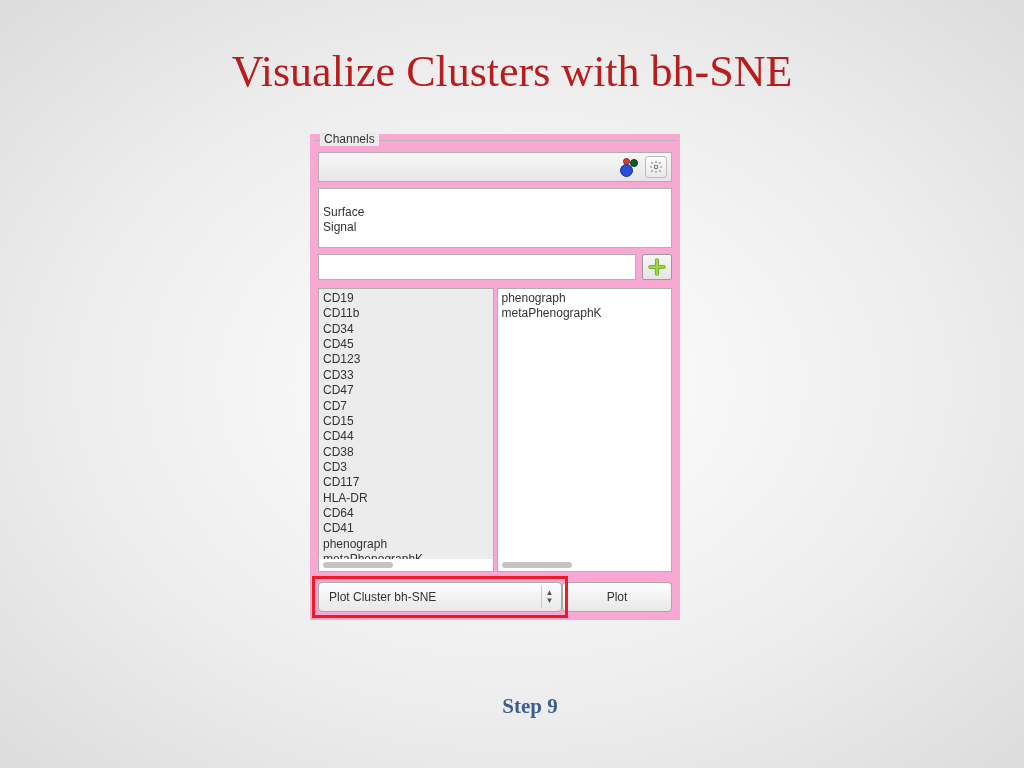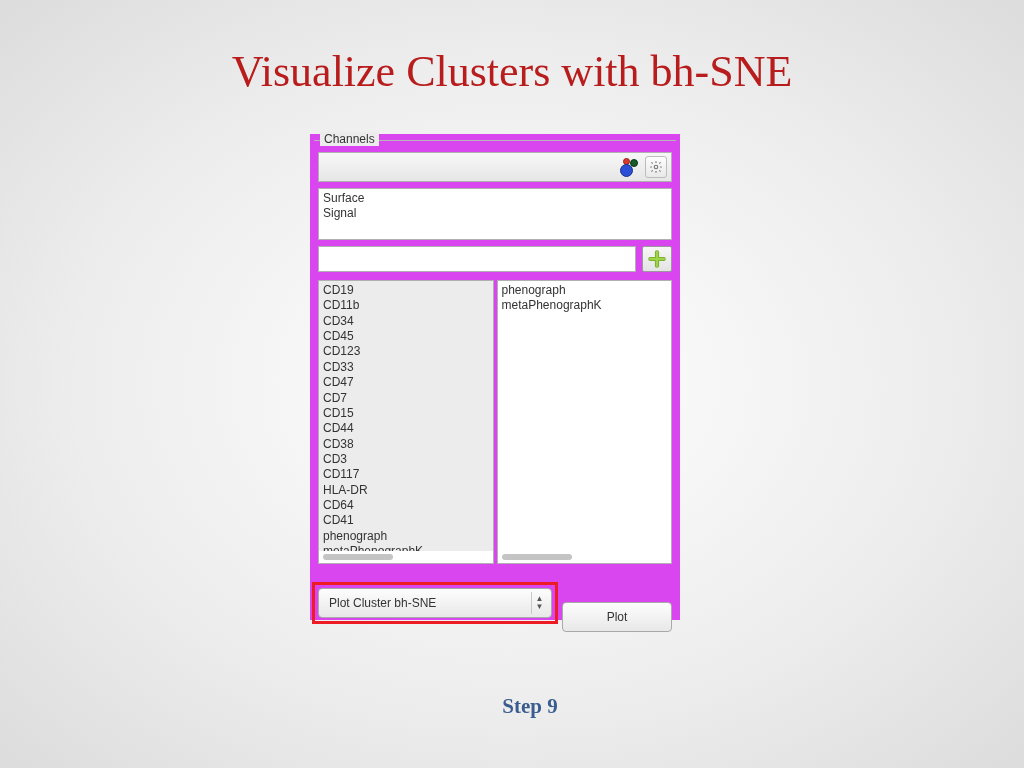--- a/index.html
+++ b/index.html
@@ -18,21 +18,21 @@
     color: #b91c1c;
     margin-top: 46px;
     font-weight: normal;
   }
   .panel-wrap {
     position: absolute;
     left: 310px;
     top: 134px;
     width: 370px;
     height: 486px;
-    background: #d946ef;
+    background: #f9a8d4;
     font-family: Helvetica, Arial, sans-serif;
     font-size: 12px;
     color: #333;
     padding: 6px 8px 8px 8px;
   }
   .fieldset-label {
     position: absolute;
     top: -2px; left: 10px;
     background: #ececec;
     padding: 0 4px;
@@ -66,23 +66,23 @@
     display: inline-flex; align-items:center; justify-content:center;
     border:1px solid #bcbcbc; border-radius:3px;
     background: linear-gradient(#fdfdfd,#e9e9e9);
     color:#7a7a7a;
   }
   .gear-icon svg{width:14px;height:14px;}
   .category-list {
     margin-top: 6px;
     border: 1px solid #b0b0b0;
     background: #fff;
-    height: 52px;
-    overflow: hidden;
-    padding: 2px 4px;
+    height: 60px;
+    overflow: hidden;
+    padding: 16px 4px;
     line-height: 1.25;
   }
   .add-row {
     margin-top: 6px;
     display: flex;
     align-items: stretch;
     gap: 6px;
   }
   .add-input {
     flex: 1;
@@ -119,21 +119,20 @@
   }
   .listbox.left .items { background:#ececec; }
   .listbox .hscroll {
     position:absolute; bottom:3px; left:4px;
     height:6px; width:70px;
     background:#c4c4c4; border-radius:3px;
   }
   .bottom-row {
     margin-top: 10px;
     display:flex;
-    gap: 10px;
     align-items:center;
   }
   .combo-wrap{
     position: relative;
     flex:1;
   }
   .combo {
     width:100%;
     height:30px;
     border:1px solid #a9a9a9;
@@ -158,21 +157,21 @@
     top:-6px;left:-6px;right:-6px;bottom:-6px;
     pointer-events:none;
   }
   .plot-btn{
     width:110px;height:30px;
     border:1px solid #a9a9a9;border-radius:4px;
     background:linear-gradient(#fdfdfd,#e8e8e8);
     font-family: Helvetica, Arial, sans-serif;
     font-size:12px;
     text-align:center;
-    display:inline-flex;align-items:center;justify-content:center;margin-top:28px;
+    display:inline-flex;align-items:center;justify-content:center;
   }
   .footer {
     position:absolute;
     left:0; right:0;
     bottom: 48px;
     text-align:center;
     color:#3a5d8f;
     font-size:19px;
     line-height:1.35;
     padding-left:36px;

